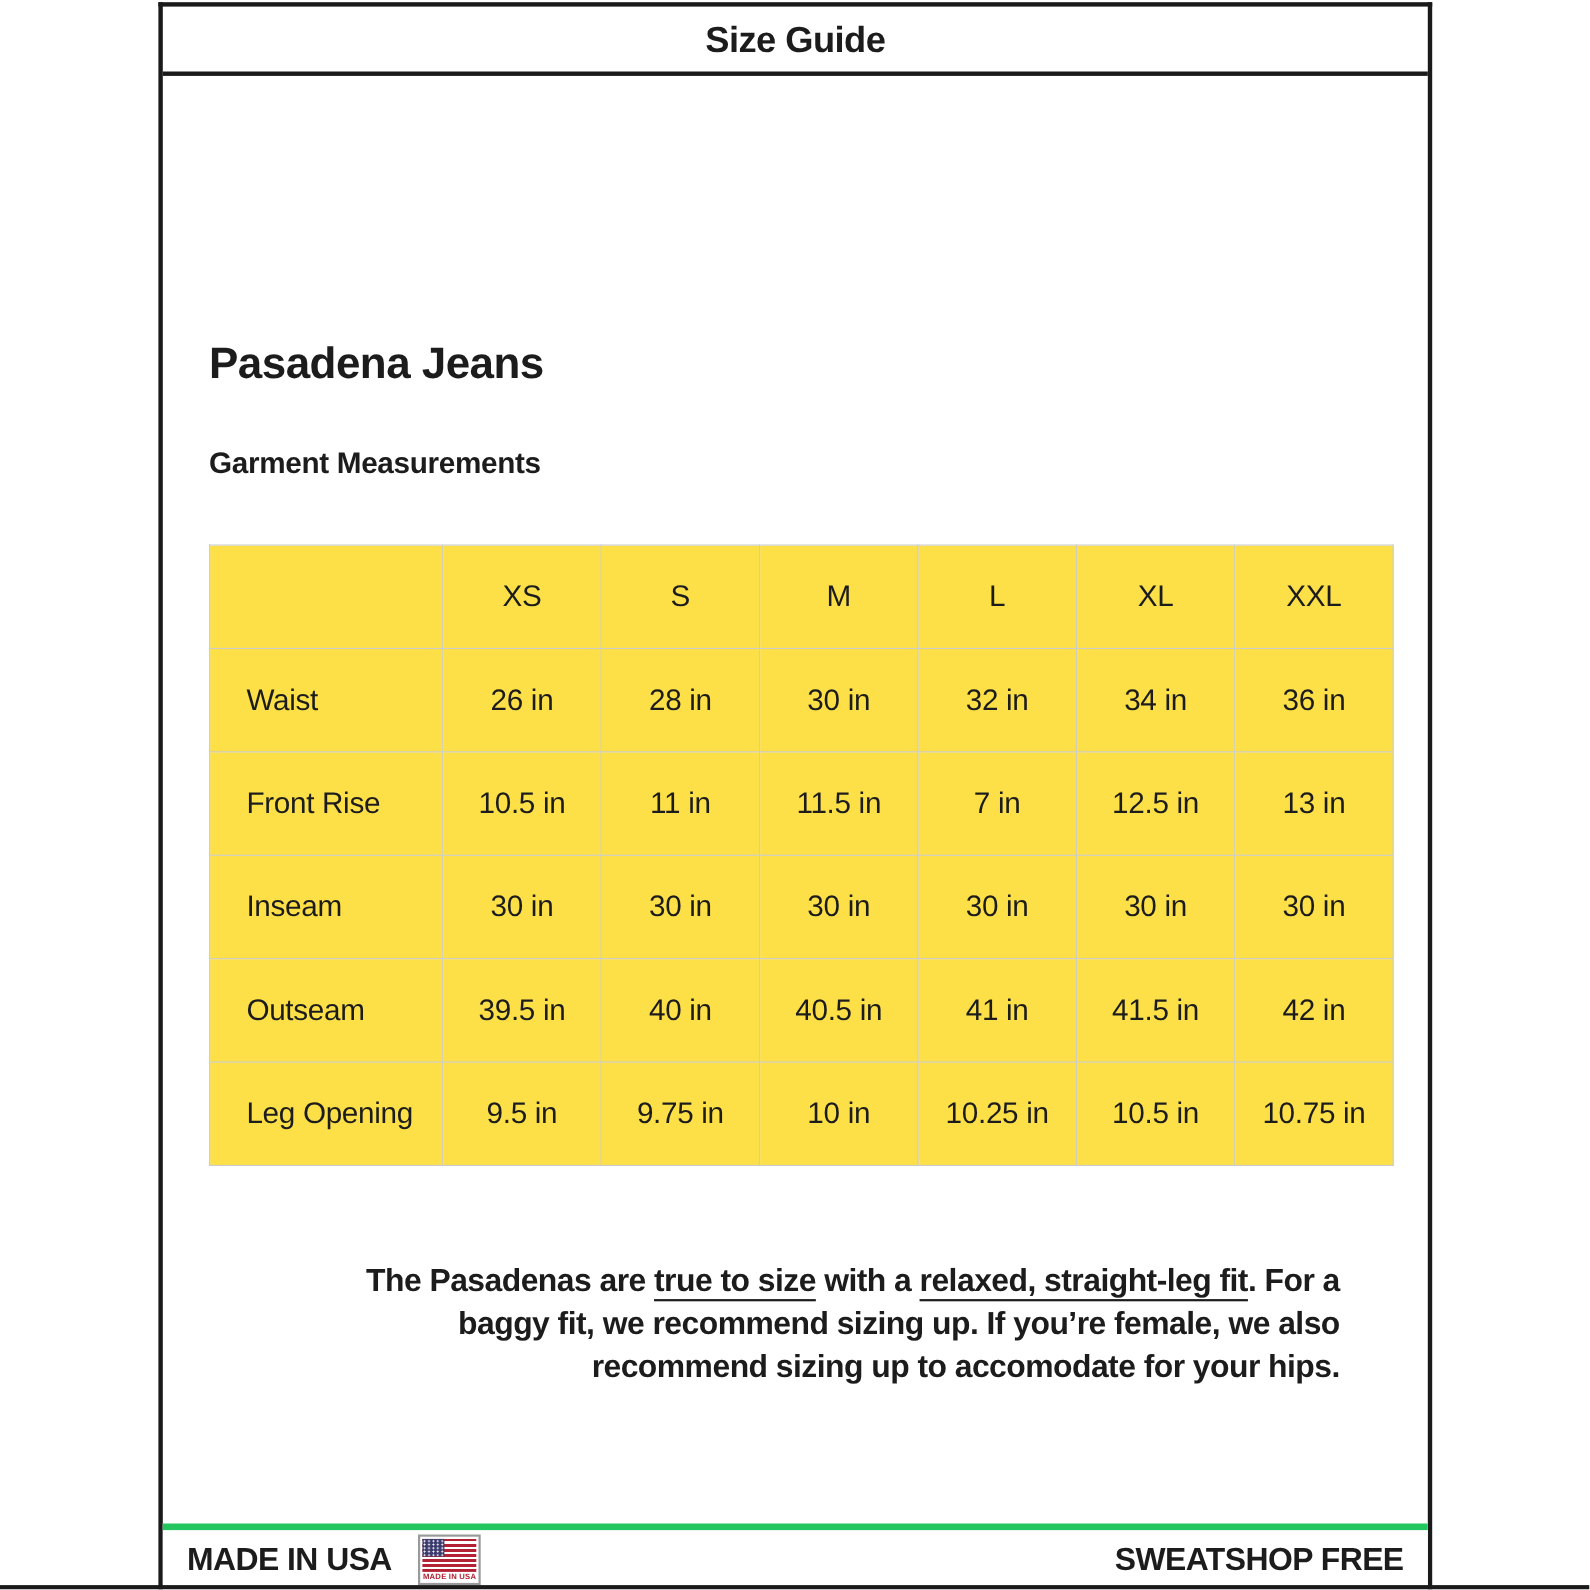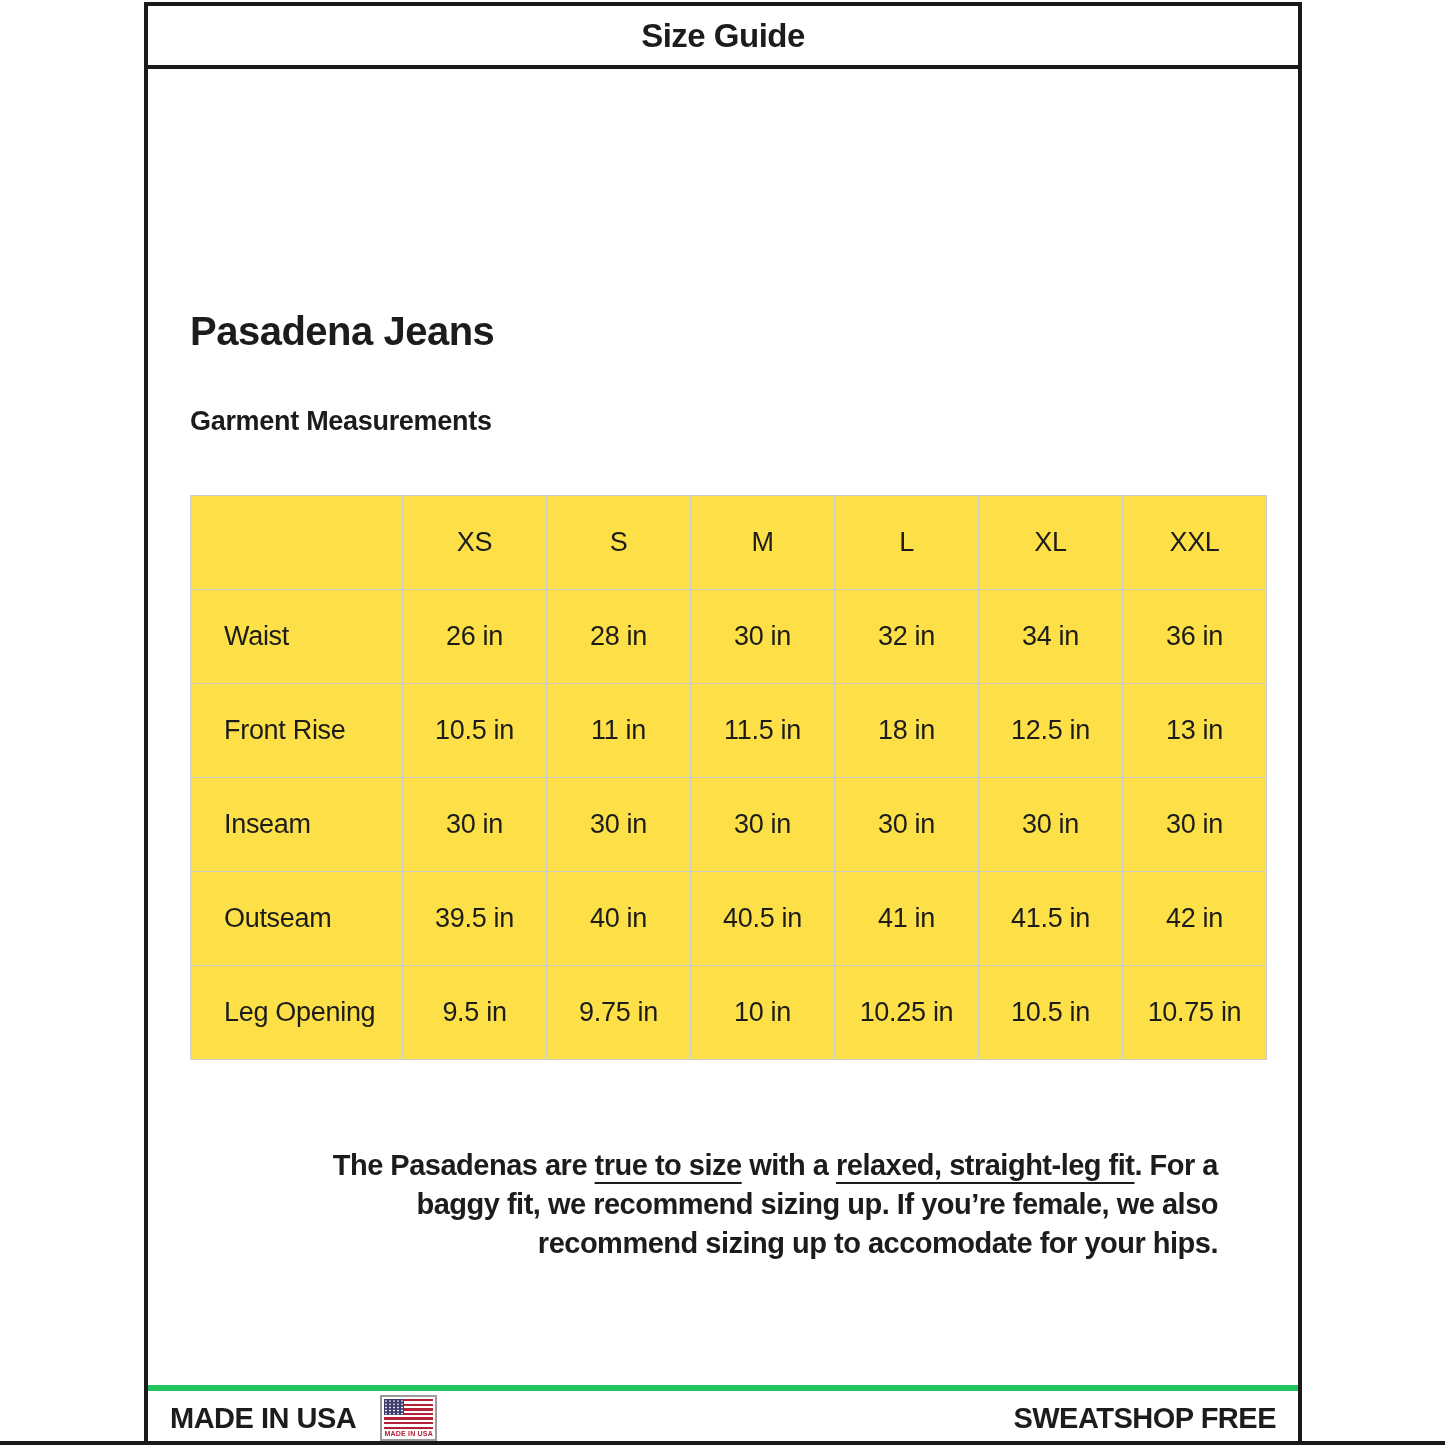--- a/index.html
+++ b/index.html
@@ -122,21 +122,21 @@
             <td class="value-cell">30 in</td>
             <td class="value-cell">32 in</td>
             <td class="value-cell">34 in</td>
             <td class="value-cell">36 in</td>
           </tr>
           <tr>
             <td class="label-cell">Front Rise</td>
             <td class="value-cell">10.5 in</td>
             <td class="value-cell">11 in</td>
             <td class="value-cell">11.5 in</td>
-            <td class="value-cell">18 in</td>
+            <td class="value-cell">7 in</td>
             <td class="value-cell">12.5 in</td>
             <td class="value-cell">13 in</td>
           </tr>
           <tr>
             <td class="label-cell">Inseam</td>
             <td class="value-cell">30 in</td>
             <td class="value-cell">30 in</td>
             <td class="value-cell">30 in</td>
             <td class="value-cell">30 in</td>
             <td class="value-cell">30 in</td>

